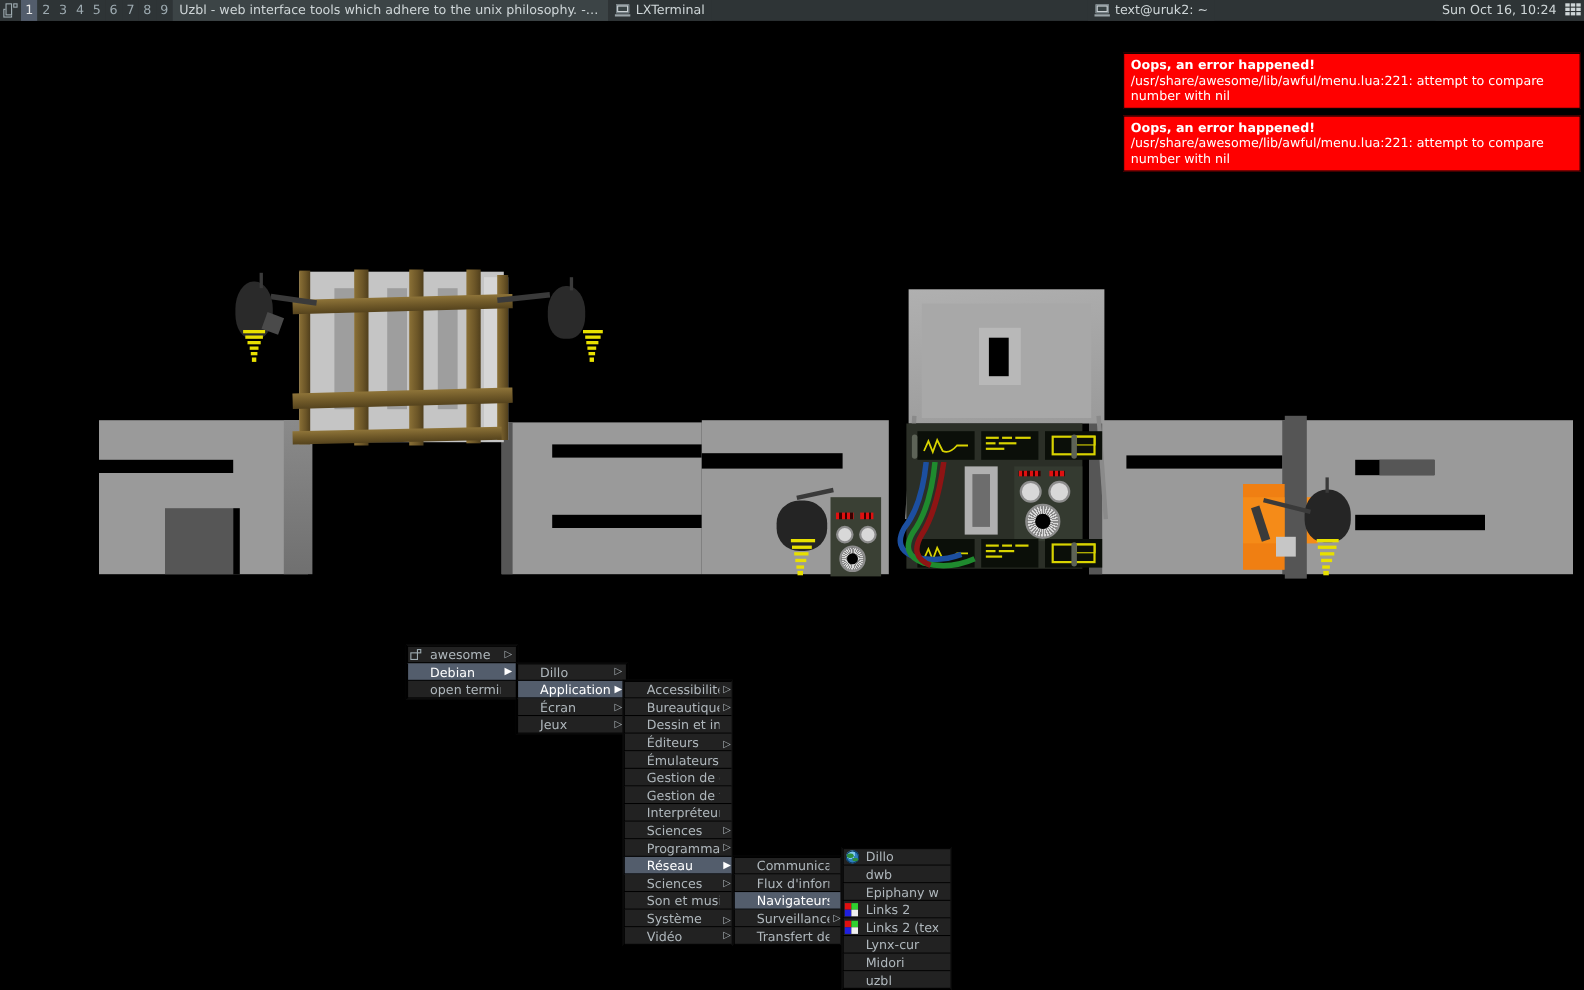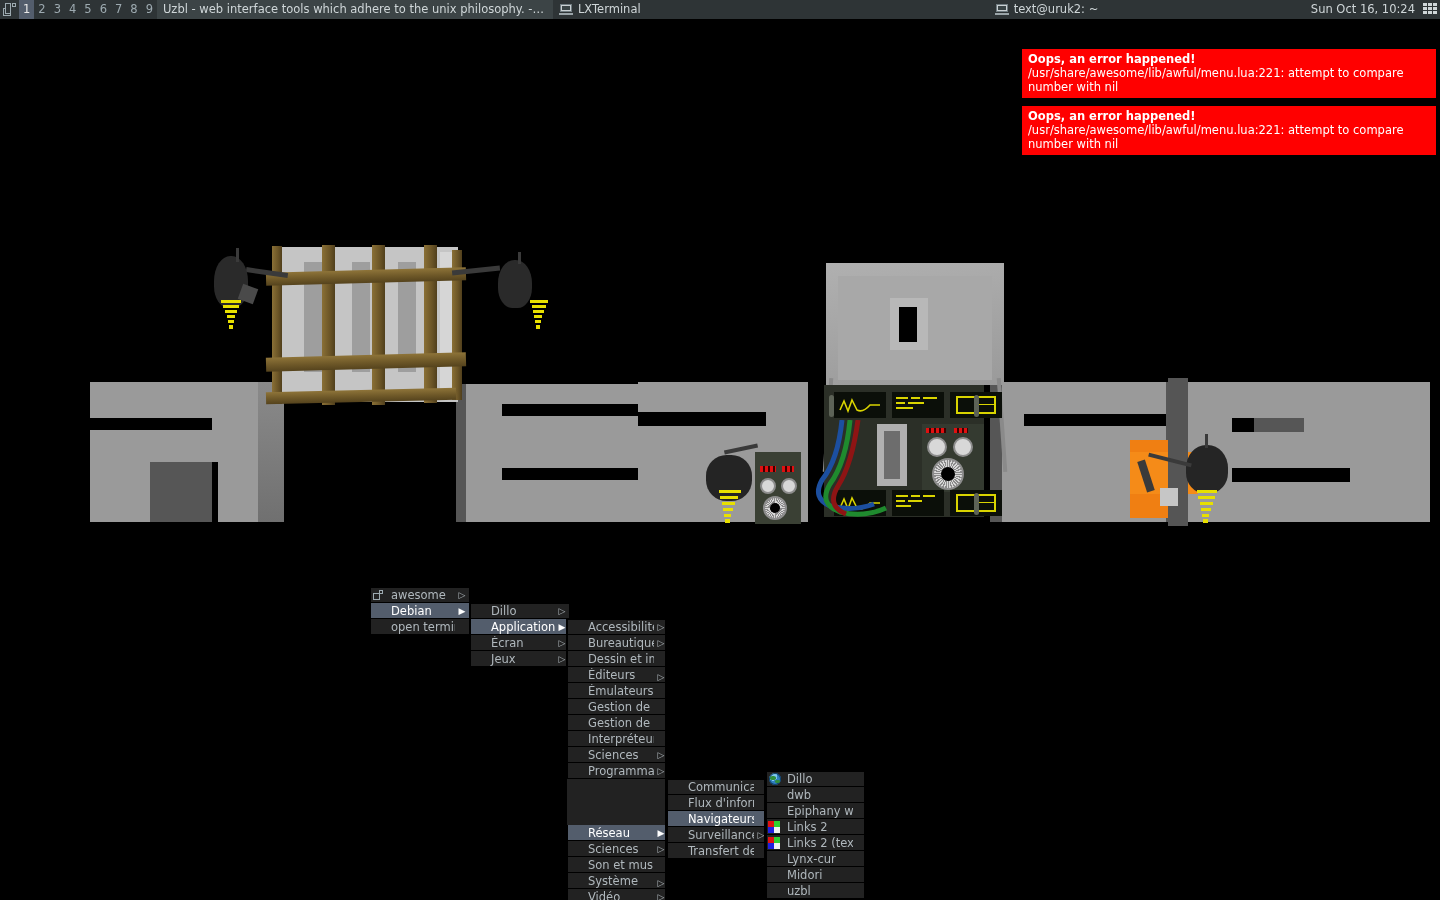--- a/index.html
+++ b/index.html
@@ -457,21 +457,21 @@
   <div class="mi" style="width:102px;">
     <span class="ico"></span>
     <span class="lbl">Sciences</span>
     <span class="arrow">▷</span>
   </div>
   <div class="mi" style="width:102px;">
     <span class="ico"></span>
     <span class="lbl">Programmation</span>
     <span class="arrow">▷</span>
   </div>
-  <div class="mi sel" style="width:102px;margin-top:46px;">
+  <div class="mi sel" style="width:102px;">
     <span class="ico"></span>
     <span class="lbl">Réseau</span>
     <span class="arrow">▶</span>
   </div>
   <div class="mi" style="width:102px;">
     <span class="ico"></span>
     <span class="lbl">Sciences</span>
     <span class="arrow">▷</span>
   </div>
   <div class="mi" style="width:102px;">

